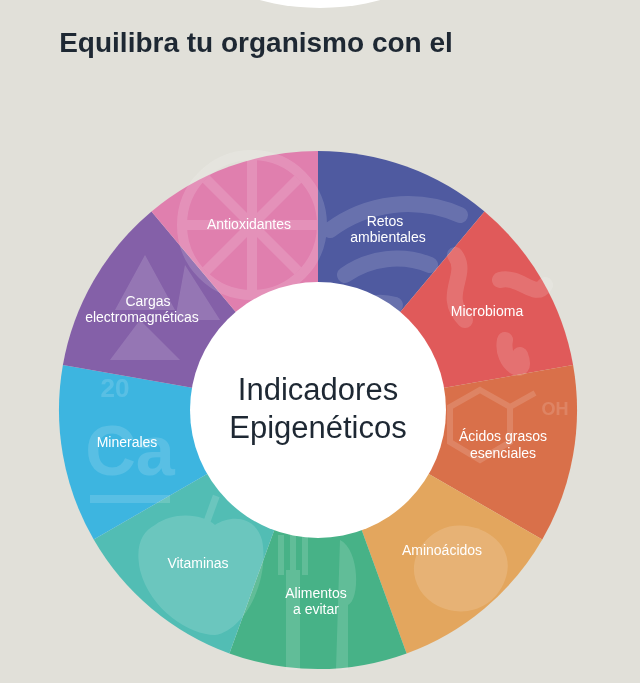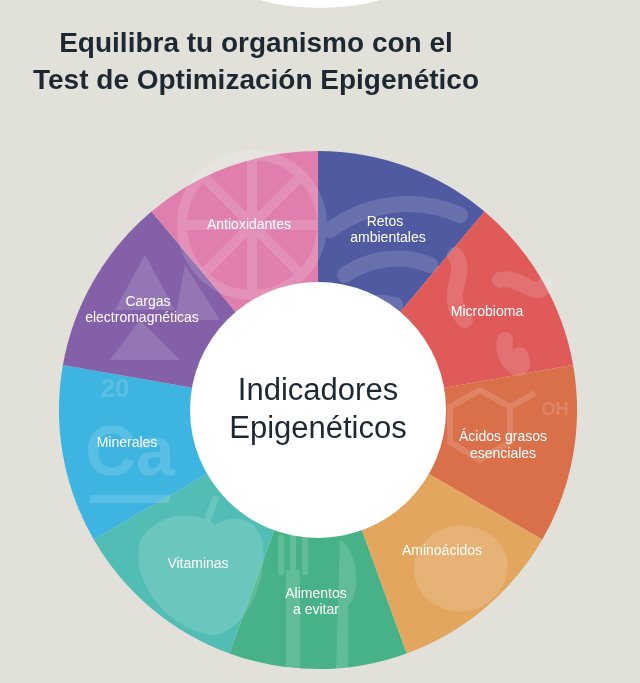--- a/index.html
+++ b/index.html
@@ -30,21 +30,20 @@
       font-size: 31px; fill: #1e2833; text-anchor: middle;
     }
   </style>
 </head>
 <body>
 
 <div class="top-arc"></div>
 
 <div class="title">
   <div>Equilibra tu organismo con el</div>
-  <div>Test de Optimización Epigenético</div>
 </div>
 
 <svg class="wheel" width="640" height="683" viewBox="0 0 640 683">
 
   <g id="segs">
       <path d="M318 410 L318.0 151.0 A259 259 0 0 1 484.5 211.6 Z" fill="#4f5aa0"></path>
       <path d="M318 410 L484.5 211.6 A259 259 0 0 1 573.1 365.0 Z" fill="#e05a5a"></path>
       <path d="M318 410 L573.1 365.0 A259 259 0 0 1 542.3 539.5 Z" fill="#d9704a"></path>
       <path d="M318 410 L542.3 539.5 A259 259 0 0 1 406.6 653.4 Z" fill="#e3a65e"></path>
       <path d="M318 410 L406.6 653.4 A259 259 0 0 1 229.4 653.4 Z" fill="#47b287"></path>

